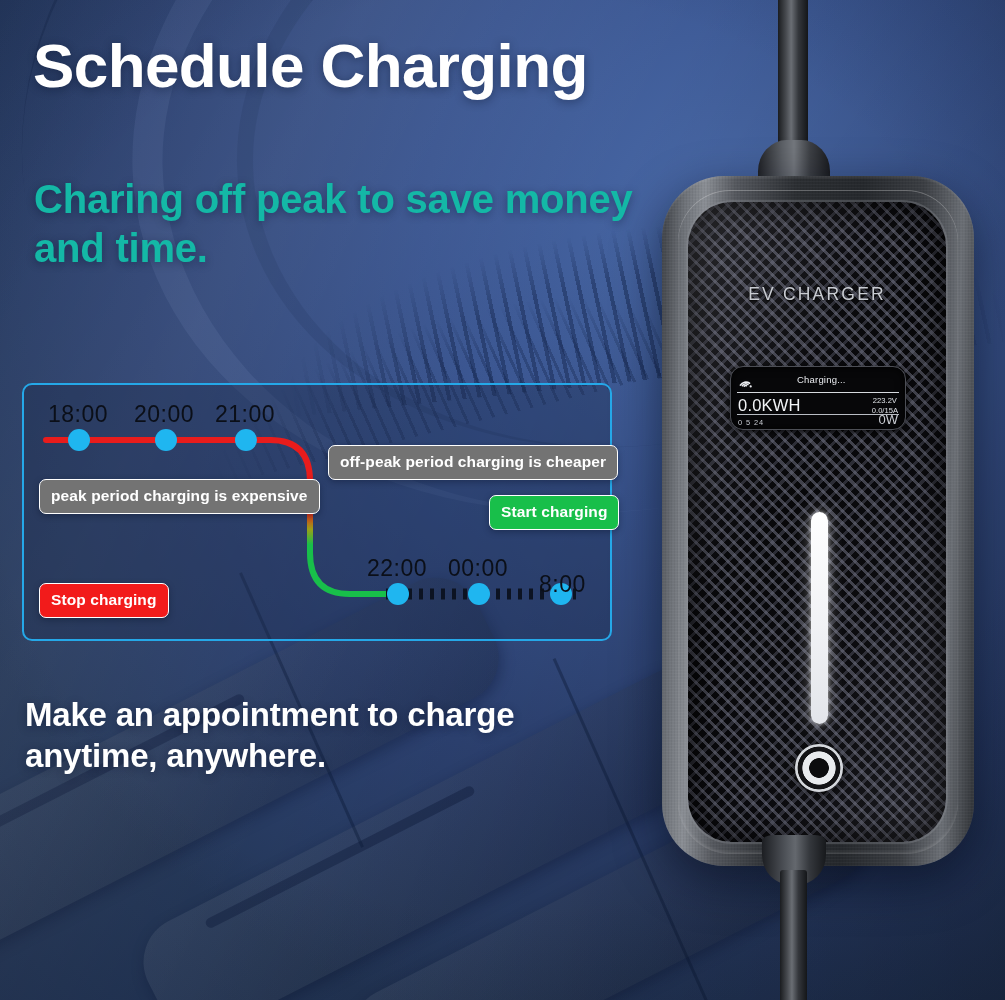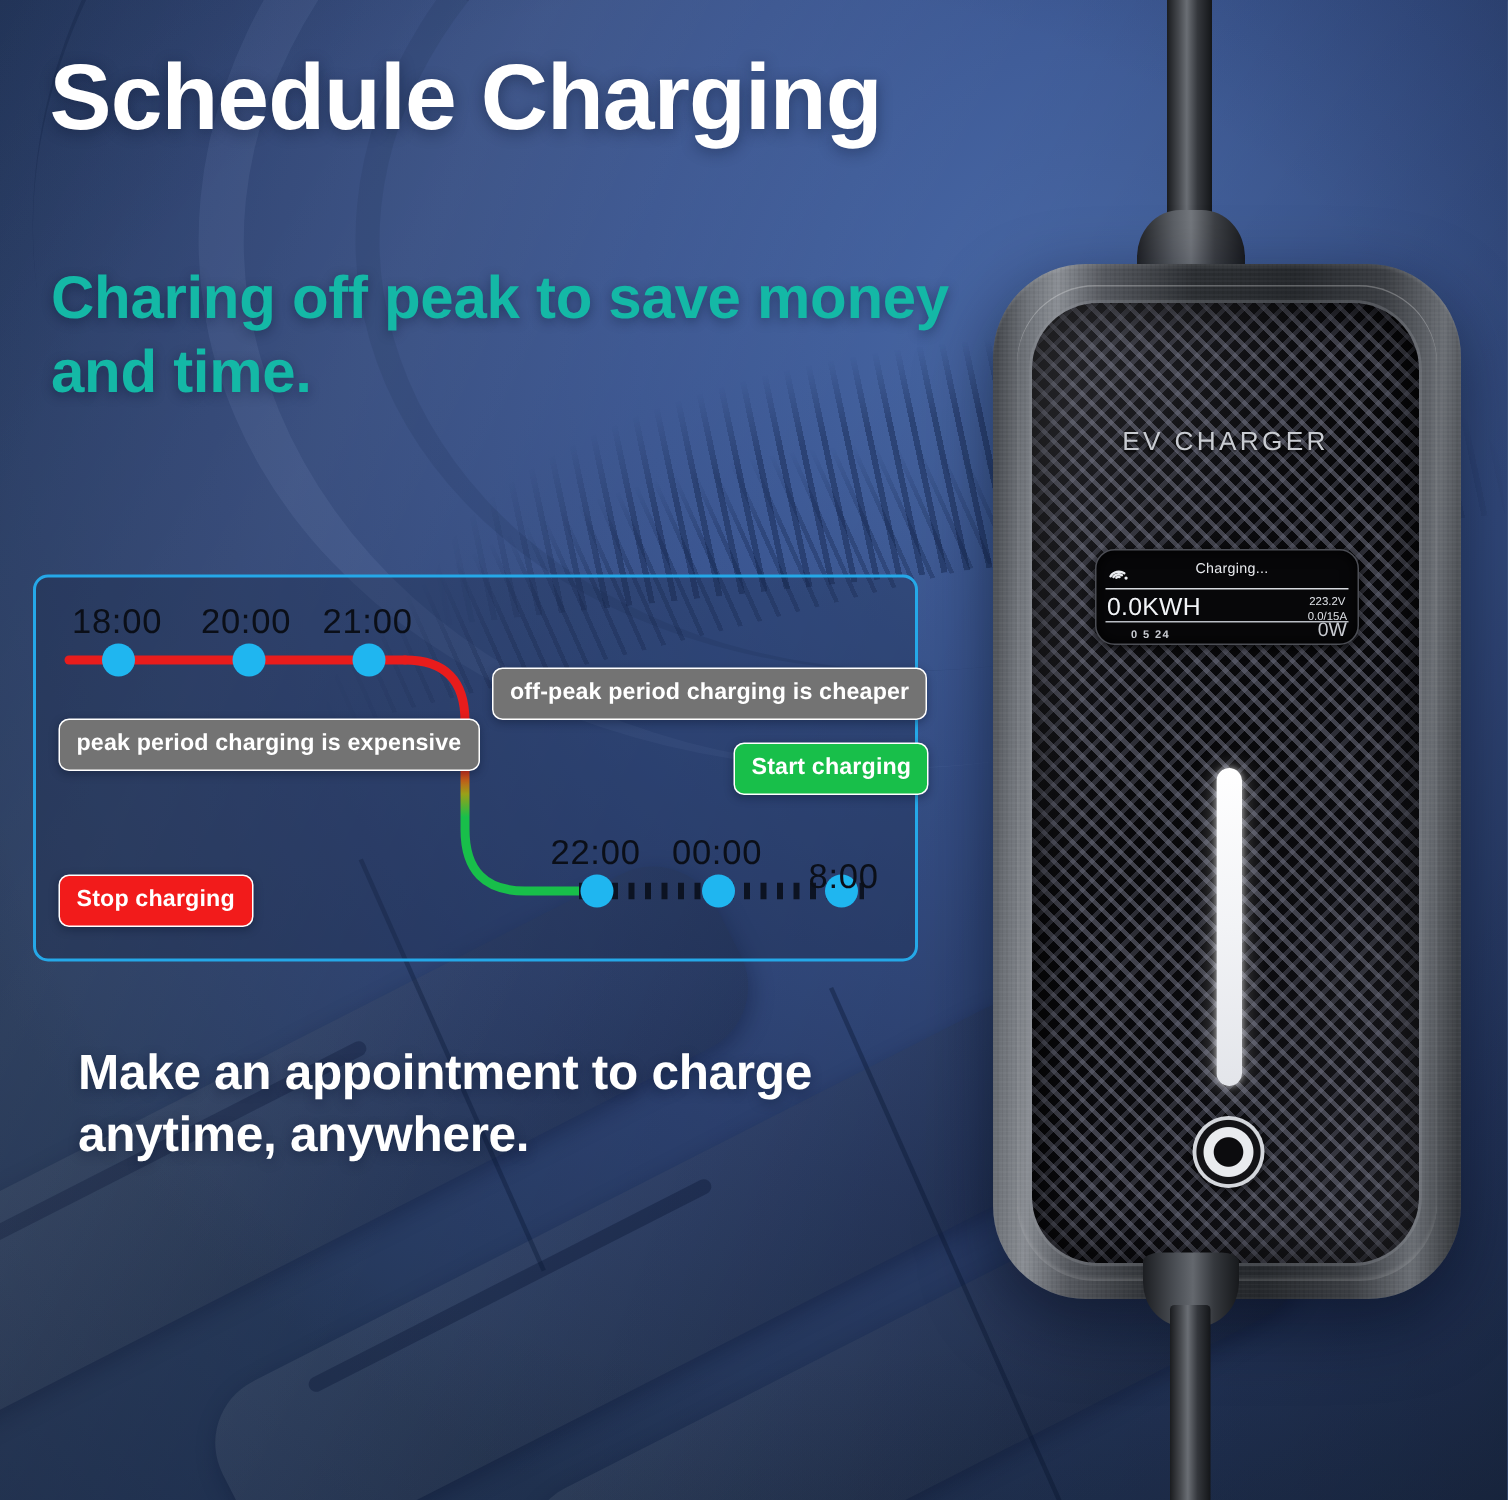--- a/index.html
+++ b/index.html
@@ -101,21 +101,21 @@
     text-shadow:0 2px 10px rgba(6,16,40,0.42);
   }
   .subline {
     position:absolute; left:34px; top:160px; z-index:6;
     width:640px; font-size:40px; font-weight:700; color:#14b8a6;
     line-height:1.22; letter-spacing:-0.2px;
     text-shadow:0 2px 8px rgba(6,16,40,0.40);
     margin-top:15px;
   }
   .footline {
-    position:absolute; left:52px; top:694px; z-index:6;
+    position:absolute; left:25px; top:694px; z-index:6;
     width:600px; font-size:33px; font-weight:700; color:#fff;
     line-height:1.25; letter-spacing:-0.2px;
     text-shadow:0 2px 8px rgba(6,16,40,0.40);
   }
 
   
   #panel {
     position:absolute; left:22px; top:383px; width:590px; height:258px; z-index:7;
     border:2px solid #25a8e8; border-radius:10px;
     background:rgba(26,42,72,0.34);
@@ -221,22 +221,22 @@
   .lcd-kwh {
     position:absolute; left:7px; top:29px;
     font-size:16.5px; font-weight:400; color:#f2f4f7; letter-spacing:0.2px;
   }
   .lcd-vi {
     position:absolute; right:7px; top:29px; text-align:center;
     font-size:7.6px; line-height:1.28; color:#dfe2e7;
   }
   .lcd-rule2 { position:absolute; left:6px; right:6px; bottom:14px; height:1.2px; background:#b9bdc4; }
   .lcd-timer {
-    position:absolute; left:23px; bottom:2px;
-    font-size:7.4px; color:#c9ccd2; letter-spacing:0.9px;font-weight:bold;
+    position:absolute; left:7px; bottom:2px;
+    font-size:7.4px; color:#c9ccd2; letter-spacing:0.9px;
   }
   .lcd-watt {
     position:absolute; right:7px; bottom:2px;
     font-size:13px; color:#c9ccd2;
   }
 
   .led {
     position:absolute; left:123px; top:310px; width:17px; height:212px;
     border-radius:10px; z-index:3;
     background:linear-gradient(180deg,#ffffff 0%,#f2f3f6 50%,#e3e5ea 100%);

